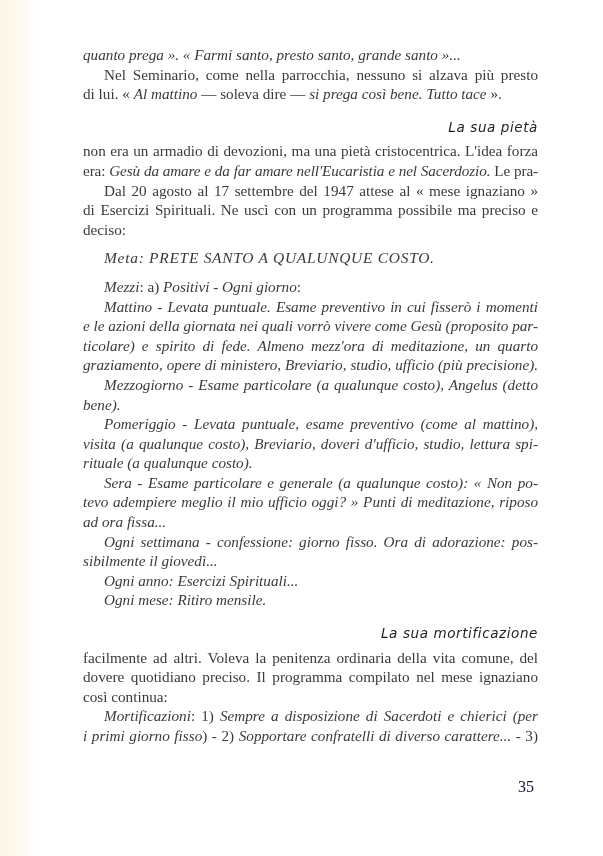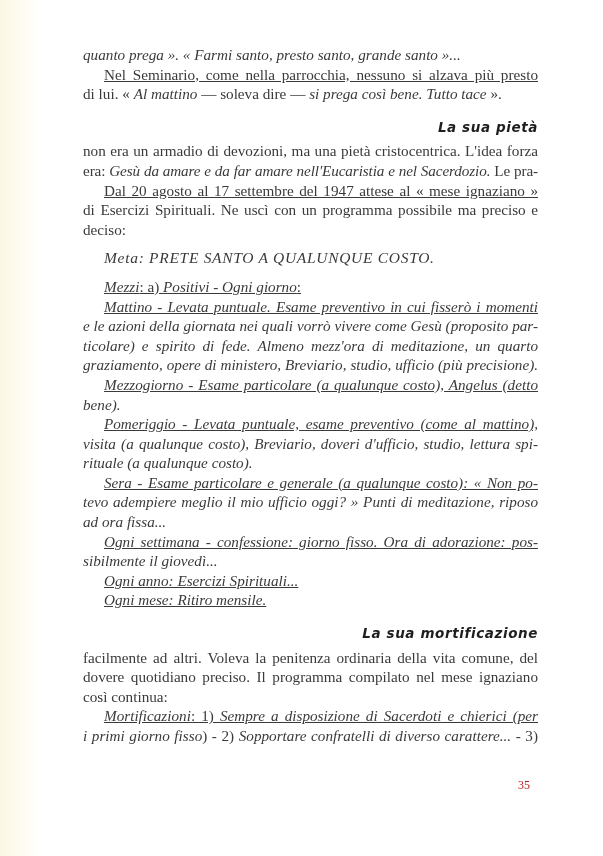--- a/index.html
+++ b/index.html
@@ -13,35 +13,35 @@
   .page-edge {
     position: absolute; left: 0; top: 0; bottom: 0; width: 40px;
     background: linear-gradient(to right, #fbf7e4 0%, #fdfbf0 50%, #ffffff 100%);
   }
   .content {
     position: absolute; left: 83px; top: 45px; width: 455px;
     font-size: 15.2px; line-height: 19.6px;
   }
   .line { white-space: nowrap; text-align: justify; text-align-last: justify; display: block; }
   .line.last { text-align-last: left; }
-  .ind { text-indent: 21px; text-decoration: underline; }
+  .ind { text-indent: 21px; }
   i, .it { font-style: italic; }
   .heading {
     font-family: "DejaVu Sans", "Liberation Sans", sans-serif;
-    font-weight: bold; font-style: italic;
+    font-weight: normal; font-style: italic;
     font-size: 13.5px; text-align: right;
     color: #1e1e1e;
     letter-spacing: 0.6px;
   }
   .gap-s { height: 9px; }
   .gap-m { height: 14px; }
   .meta { font-style: italic; letter-spacing: 0.7px; padding-left: 21px; font-size: 15.5px; }
   .page-number {
     position: absolute; left: 518px; top: 778px;
-    font-size: 12px; color: #b91c1c;
+    font-size: 16px; color: #0f172a;
   }
 </style>
 </head>
 <body>
 
 <div class="page-edge"></div>
 
 <div class="content">
 
   <span class="line it" style="text-align-last:left">quanto prega ». « Farmi santo, presto santo, grande santo »...</span>

